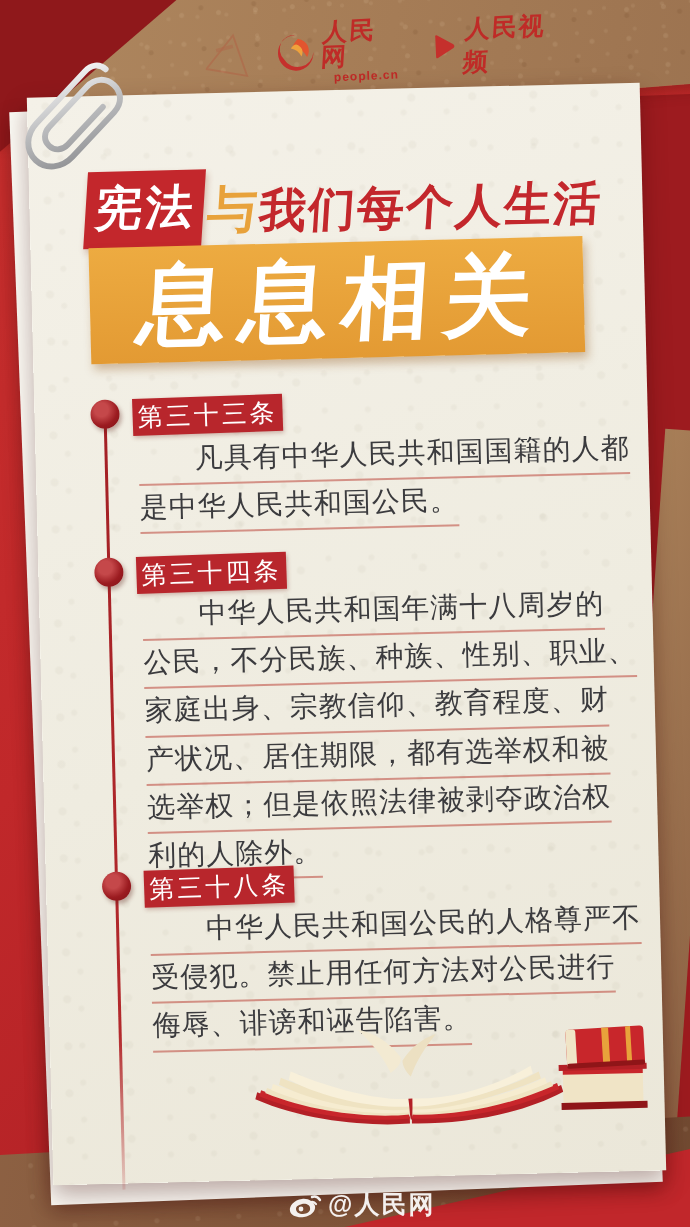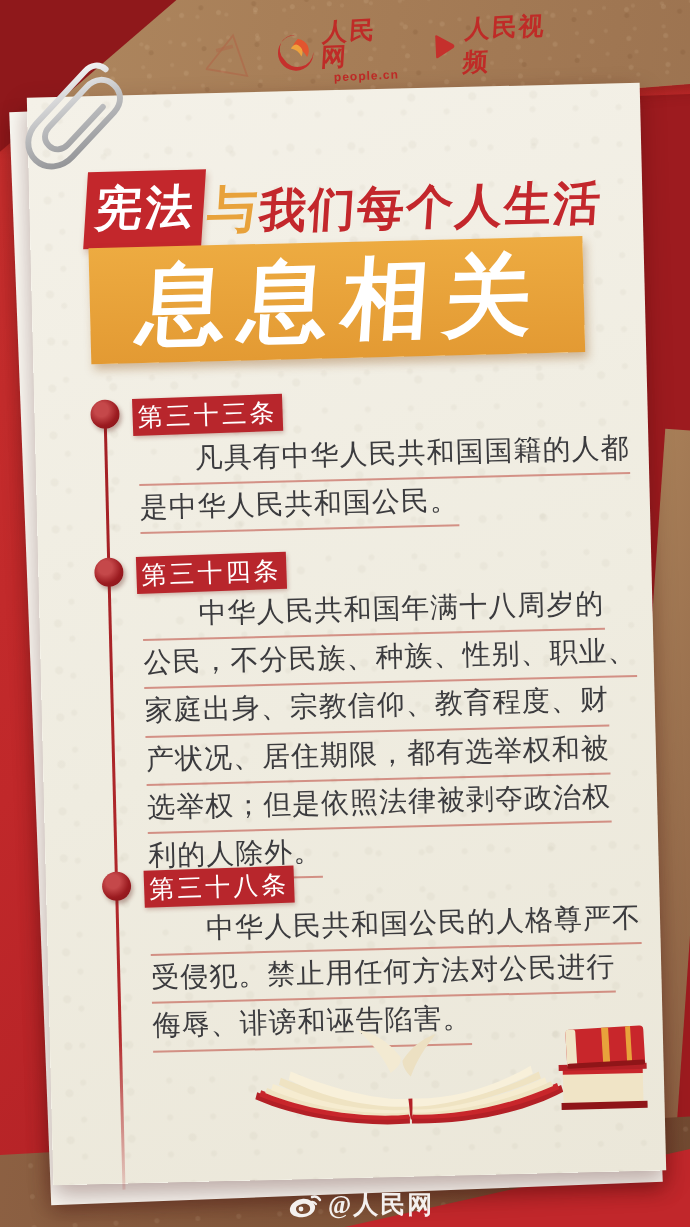--- a/index.html
+++ b/index.html
@@ -103,21 +103,21 @@
   .books{position:absolute;left:200px;top:938px;width:398px;height:102px;}
 
   
   .clip{position:absolute;left:16px;top:52px;width:120px;height:130px;
       transform:rotate(43deg);}
 
   
   .watermark{position:absolute;left:288px;top:1188px;display:flex;align-items:center;
       color:#fff;opacity:.92;}
   .watermark svg{width:34px;height:28px;margin-right:6px;}
-  .wm-text{font-size:25px;font-weight:bold;letter-spacing:2px;font-family:Liberation Serif, serif;}
+  .wm-text{font-size:25px;font-weight:bold;letter-spacing:2px;}
 </style>
 </head>
 <body>
 
 <div class="bg"></div>
 <div class="right-dark"></div>
 <div class="kraft kraft-top"></div>
 <div class="dark-corner"></div>
 <div class="kraft-right"></div>
 <div class="kraft-bottom"></div>

